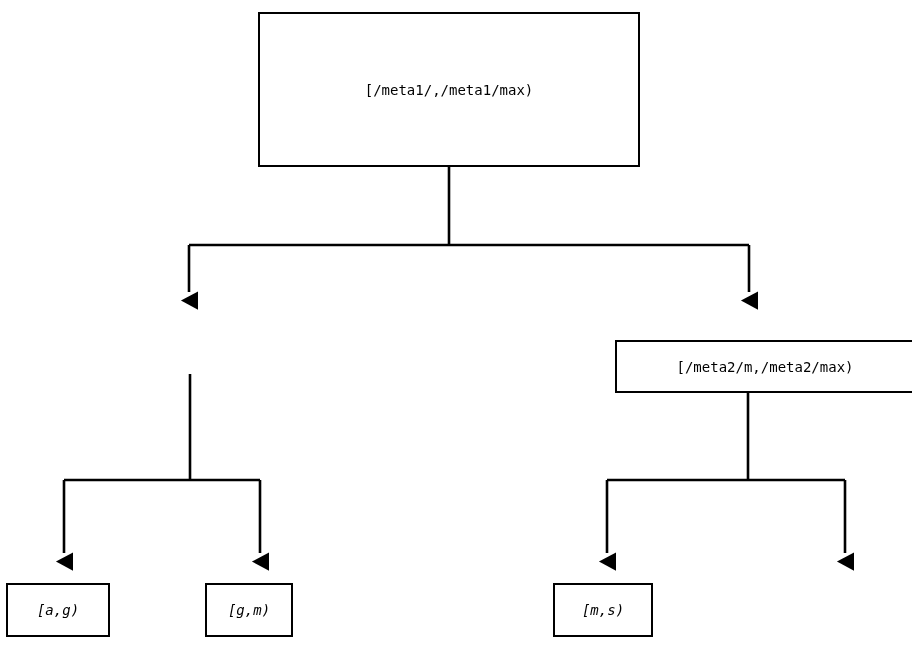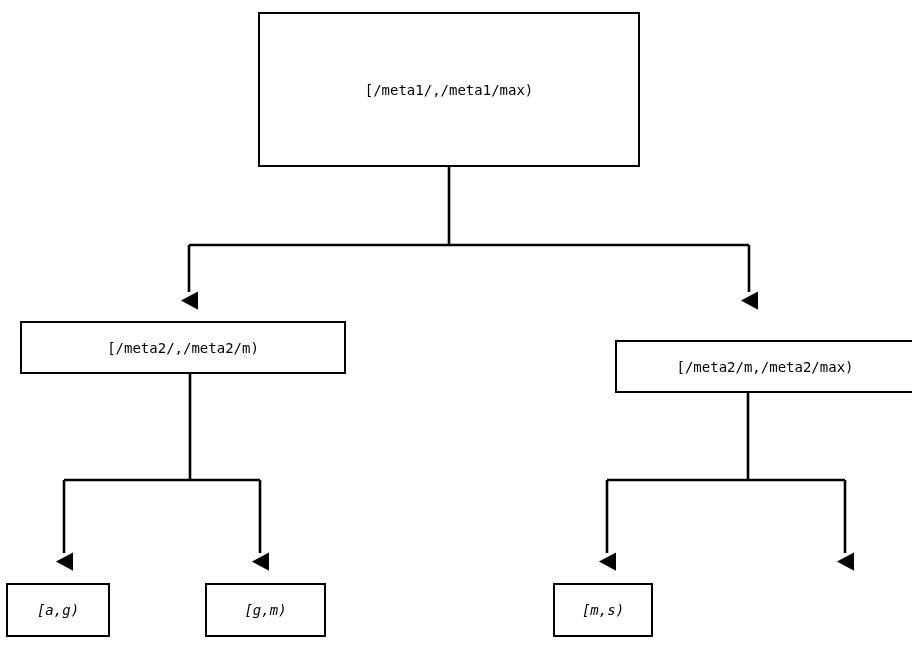--- a/index.html
+++ b/index.html
@@ -60,21 +60,21 @@
     width: 300px;
     height: 53px;
     margin-left: 35px;
   }
   .leaf {
     top: 583px;
     height: 54px;
     font-style: italic;
   }
   #node-leaf-ag   { left: 6px;   width: 104px; }
-  #node-leaf-gm   { left: 205px; width: 121px; }
+  #node-leaf-gm   { left: 205px; width: 88px; }
   #node-leaf-ms   { left: 553px; width: 100px; }
   #node-leaf-smax { left: 777px; width: 126px; }
 </style>
 </head>
 <body>
 
 <div id="diagram-root">
 
   <svg id="edge-layer" viewBox="0 0 912 652" width="912" height="652" xmlns="http://www.w3.org/2000/svg">
     <defs>
@@ -105,23 +105,20 @@
 
     <path d="M 607,480 L 607,553" fill="none" stroke="#000000" stroke-width="2.6" marker-end="url(#arrowhead)"></path>
 
     <path d="M 845,480 L 845,553" fill="none" stroke="#000000" stroke-width="2.6" marker-end="url(#arrowhead)"></path>
   </svg>
 
   <div class="node" id="node-root">
     <span class="node-label">[/meta1/,/meta1/max)</span>
   </div>
 
-  <div class="node" id="node-meta2-low">
-    <span class="node-label">[/meta2/,/meta2/m)</span>
-  </div>
 
   <div class="node" id="node-meta2-high">
     <span class="node-label">[/meta2/m,/meta2/max)</span>
   </div>
 
   <div class="node leaf" id="node-leaf-ag">
     <span class="node-label">[a,g)</span>
   </div>
 
   <div class="node leaf" id="node-leaf-gm">

